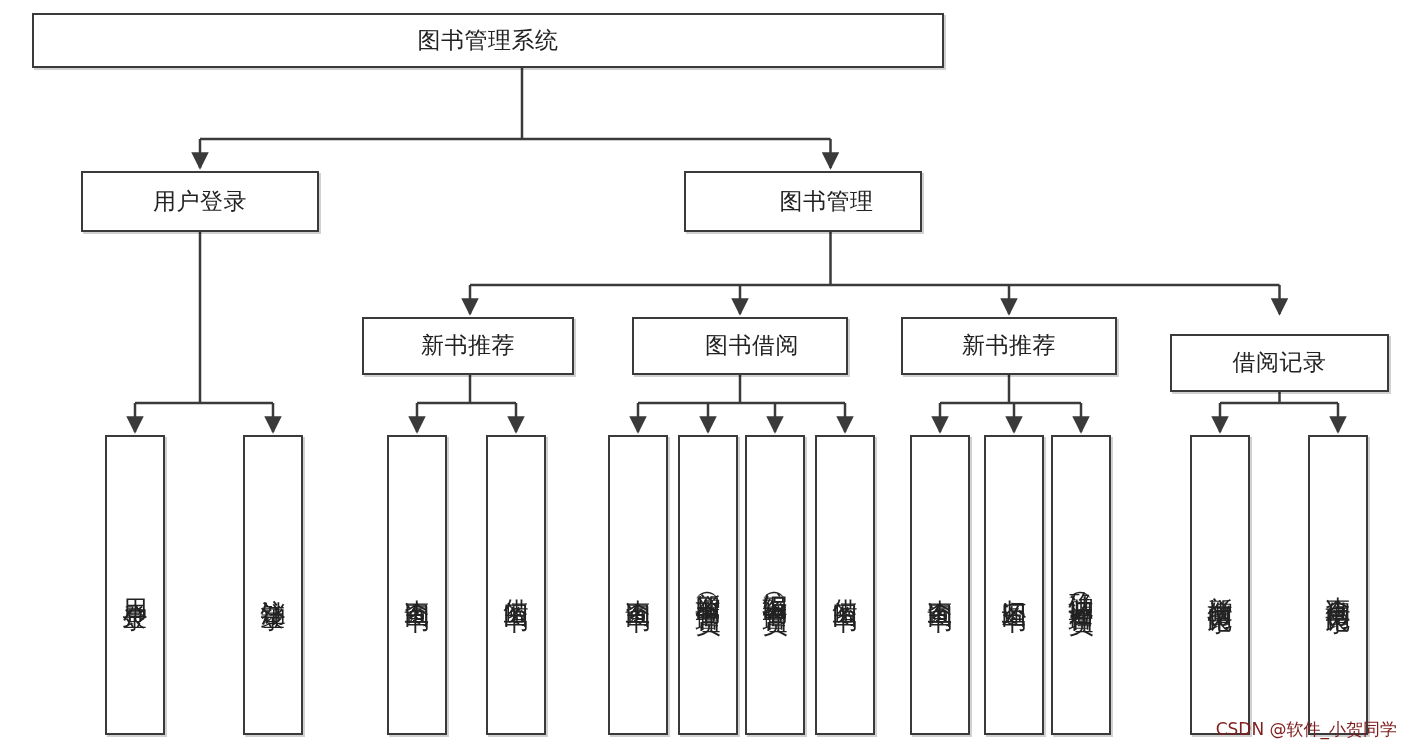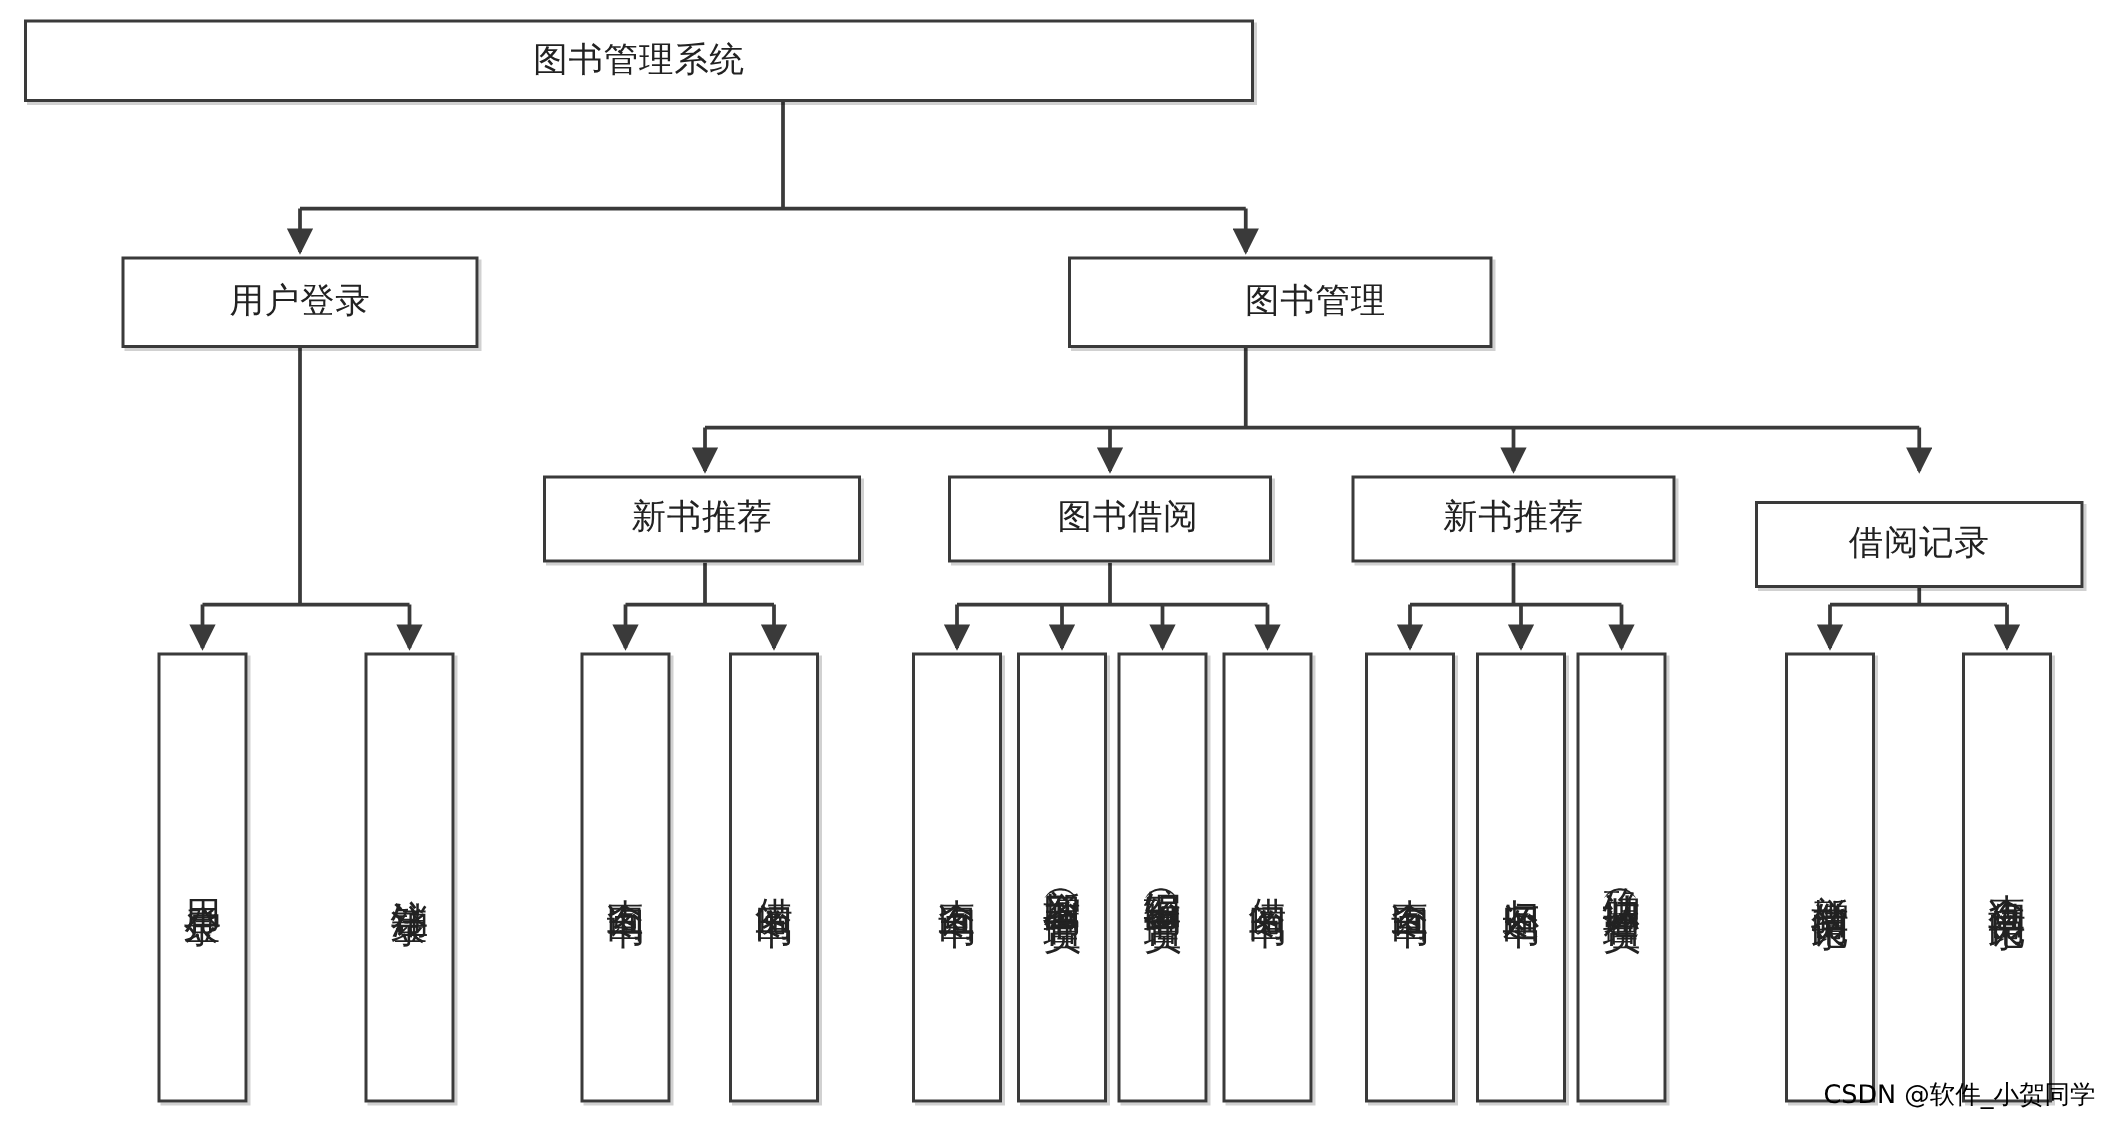--- a/index.html
+++ b/index.html
@@ -53,21 +53,21 @@
     text-orientation: upright;
     font-size: 25px;
     letter-spacing: 3px;
     line-height: 1;
   }
   #watermark {
     position: absolute;
     right: 8px;
     bottom: 6px;
     font-size: 17px;
-    color: #000000;
+    color: #7f1d1d;
     white-space: nowrap;
     pointer-events: none;
   }
 </style>
 </head>
 <body>
 
 <div id="canvas">
   <svg id="edges" viewBox="0 0 1405 747" xmlns="http://www.w3.org/2000/svg">
     <defs>
@@ -105,27 +105,27 @@
         <line x1="940" y1="403" x2="940" y2="432" stroke="#3a3a3a" stroke-width="2.5" marker-end="url(#arrow)"></line>
         <line x1="1014" y1="403" x2="1014" y2="432" stroke="#3a3a3a" stroke-width="2.5" marker-end="url(#arrow)"></line>
         <line x1="1081" y1="403" x2="1081" y2="432" stroke="#3a3a3a" stroke-width="2.5" marker-end="url(#arrow)"></line>
         <line x1="1279.5" y1="375" x2="1279.5" y2="403" stroke="#3a3a3a" stroke-width="2.5"></line>
         <line x1="1220" y1="403" x2="1338" y2="403" stroke="#3a3a3a" stroke-width="2.5"></line>
         <line x1="1220" y1="403" x2="1220" y2="432" stroke="#3a3a3a" stroke-width="2.5" marker-end="url(#arrow)"></line>
         <line x1="1338" y1="403" x2="1338" y2="432" stroke="#3a3a3a" stroke-width="2.5" marker-end="url(#arrow)"></line>
       </g>
   </svg>
   <div id="nodes">
-      <div class="node horizontal" style="left: 16px; top: 13px; width: 820px; height: 55px;">
+      <div class="node horizontal" style="left: 32px; top: 13px; width: 912px; height: 55px;">
         <span class="label">图书管理系统</span>
       </div>
       <div class="node horizontal" style="left: 81px; top: 171px; width: 238px; height: 61px;">
         <span class="label">用户登录</span>
       </div>
-      <div class="node horizontal" style="left: 712px; top: 171px; width: 283px; height: 61px; padding-left: 47px;">
+      <div class="node horizontal" style="left: 684px; top: 171px; width: 238px; height: 61px; padding-left: 47px;">
         <span class="label">图书管理</span>
       </div>
       <div class="node horizontal" style="left: 362px; top: 317px; width: 212px; height: 58px;">
         <span class="label">新书推荐</span>
       </div>
       <div class="node horizontal" style="left: 632px; top: 317px; width: 216px; height: 58px; padding-left: 24px;">
         <span class="label">图书借阅</span>
       </div>
       <div class="node horizontal" style="left: 901px; top: 317px; width: 216px; height: 58px;">
         <span class="label">新书推荐</span>

